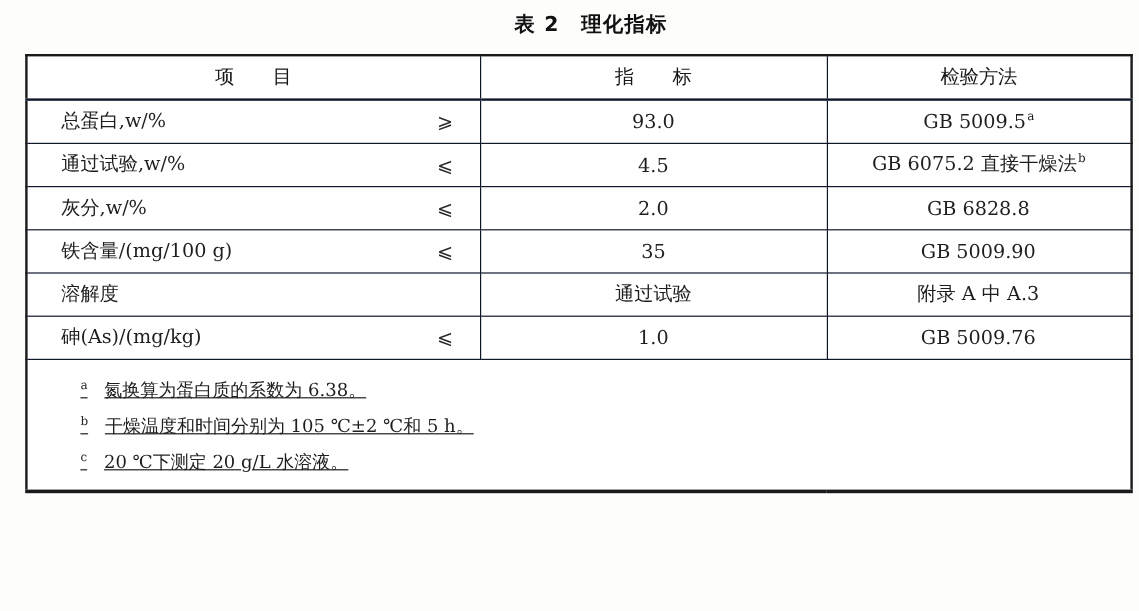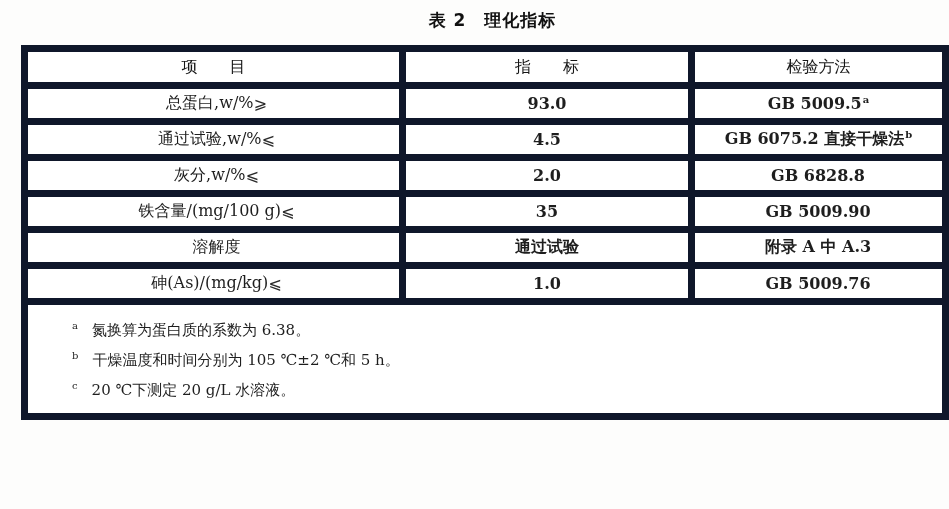--- a/index.html
+++ b/index.html
@@ -27,59 +27,59 @@
   table.spec-table {
     position: absolute;
     left: 21px; top: 45px;
     width: 921px;
     border-collapse: collapse;
     table-layout: fixed;
     background: #fff;
   }
   table.spec-table { border: 2px solid #1a1a1a; border-bottom-width: 3px; }
   .spec-table td, .spec-table th {
-    border: 7px solid #0f172a;
+    border: 1px solid #0f172a;
     font-weight: normal;
     font-size: 16px;
     vertical-align: middle;
   }
   .spec-table thead th {
     height: 37px;
     text-align: center;
     border-bottom-width: 2px;
     font-size: 16px;
     color: #161616;
   }
   .spec-table tbody td { height: 36px; }
 
   td.c-item {
     padding-left: 28px;
     padding-right: 22px;
   }
-  .item-wrap { display: flex; justify-content: center; align-items: center; }
+  .item-wrap { display: flex; justify-content: space-between; align-items: center; }
   .sym {
     font-family: "DejaVu Sans", "Liberation Sans", sans-serif;
     font-size: 16px;
     color: #2a2a2a;
   }
-  td.c-val, td.c-method { text-align: center; font-weight: bold; }
+  td.c-val, td.c-method { text-align: center; }
 
   sup.fnref {
     font-size: 10px;
     line-height: 0;
     vertical-align: super;
     margin-left: 1px;
   }
 
   td.fn-cell {
     height: 95px;
     padding: 10px 20px 8px 44px;
     vertical-align: middle;
   }
-  .fn-line { line-height: 30px; font-size: 15px; white-space: nowrap; }
+  .fn-line { line-height: 30px; font-size: 15px; white-space: nowrap; text-decoration: underline; }
   .fn-line sup.fnref { margin-right: 14px; margin-left: 0; }
 </style>
 </head>
 <body>
 
 <div class="page">
 
   <div class="doc-title">表 2　理化指标</div>
 
   <table class="spec-table">

